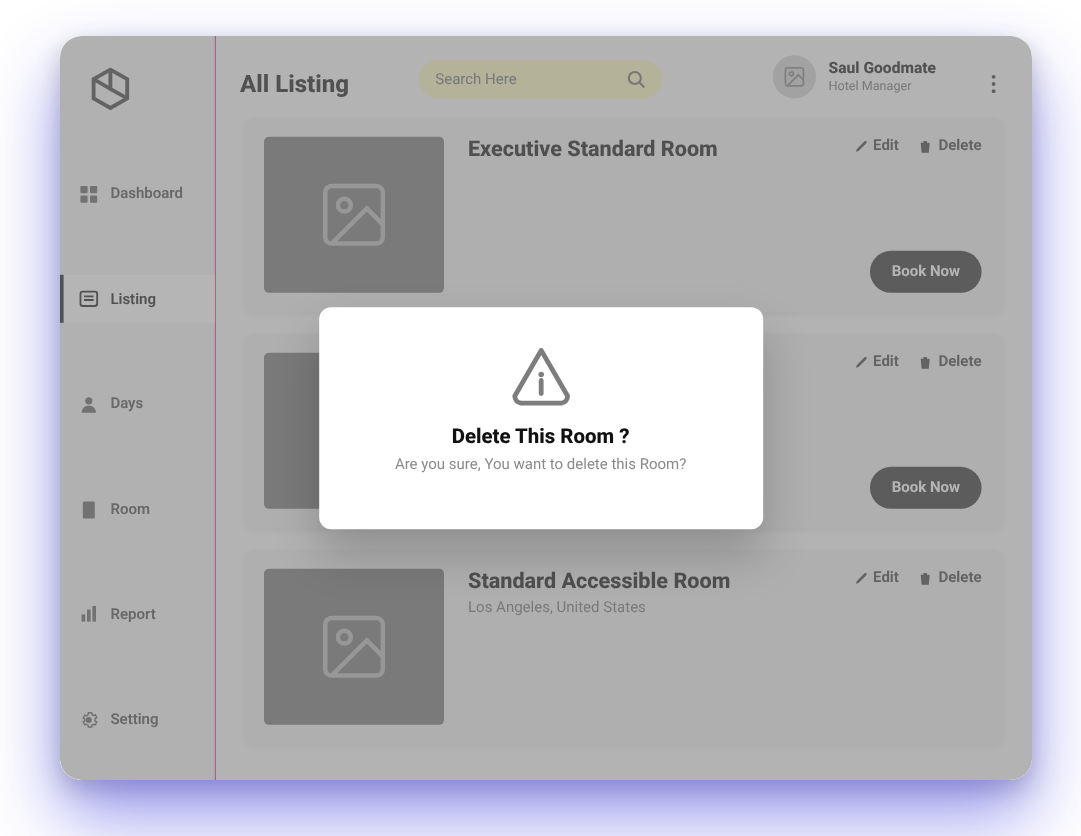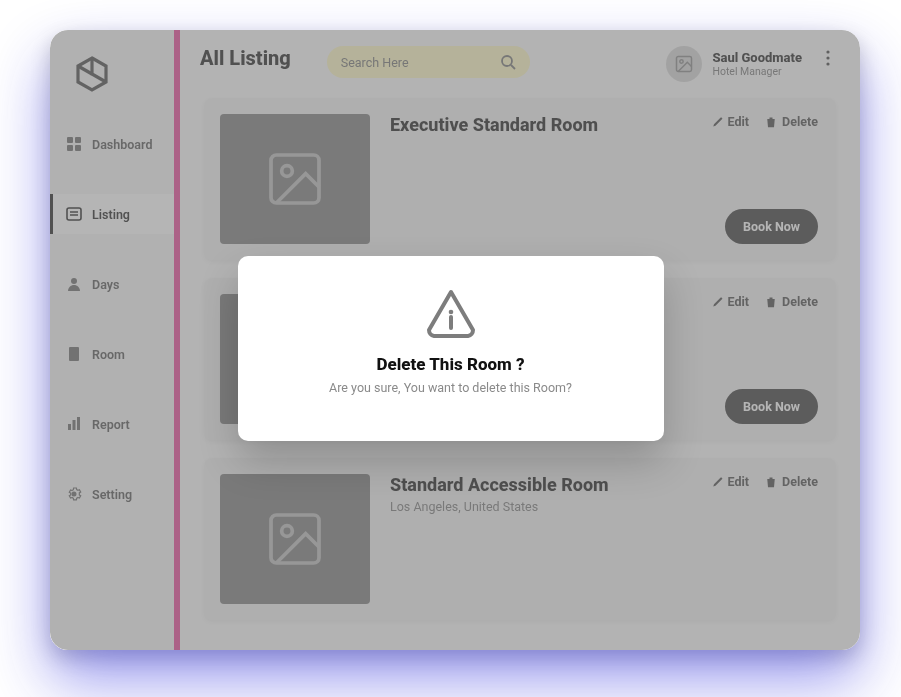--- a/index.html
+++ b/index.html
@@ -7,29 +7,29 @@
   .frame {
     position: absolute;
     top: 30px; left: 50px;
     width: 810px; height: 620px;
     background: #fafafa;
     border-radius: 18px;
     box-shadow: 0 30px 60px rgba(30,30,220,0.45), 0 8px 20px rgba(0,0,0,0.2);
     overflow: hidden;
     display: flex;
   }
-  .sidebar { width: 130px; background: #f5f5f5; border-right: 6px solid #ec4899; display: flex; flex-direction: column; padding-top: 18px; }
+  .sidebar { width: 130px; background: #f5f5f5; border-right: 1px solid #ec4899; display: flex; flex-direction: column; padding-top: 18px; justify-content: space-between; }
   .logo { width: 40px; height: 40px; margin: 6px 0 30px 22px; color: #4a4a4a; }
   .nav-item { display: flex; align-items: center; gap: 10px; padding: 12px 16px; font-size: 12.5px; font-weight: 600; color: #555; cursor: pointer; margin-bottom: 30px; }
   .nav-item.active { color: #222; position: relative; background: #fff; }
   .nav-item.active::before { content:""; position:absolute; left:0; top:0; bottom:0; width:3px; background:#222; }
   .nav-icon { width: 16px; height: 16px; color: #6b6b6b; flex-shrink: 0; }
   .nav-item.active .nav-icon { color: #222; }
   .main { flex: 1; display: flex; flex-direction: column; }
-  .topbar { display: flex; align-items: flex-start; padding: 16px 20px; gap: 6px; }
+  .topbar { display: flex; align-items: flex-end; padding: 16px 20px; gap: 28px; }
   .title { font-size: 20px; font-weight: 800; color: #222; flex-shrink: 0; }
   .search { flex: 1; max-width: 280px; background: #fef9c3; border-radius: 999px; display: flex; align-items: center; padding: 8px 14px; margin-left: 30px; }
   .search input { border: none; background: transparent; outline: none; font-size: 12.5px; flex: 1; color: #333; }
   .search-icon { width: 16px; height: 16px; color: #777; }
   .spacer { flex: 1; }
   .user { display: flex; align-items: center; gap: 10px; }
   .avatar { width: 36px; height: 36px; border-radius: 999px; background: #d5d5d5; display:flex; align-items:center; justify-content:center; color:#8b8b8b; }
   .user-name { font-size: 13px; font-weight: 800; color: #222; }
   .user-role { font-size: 10.5px; color: #777; }
   .kebab { width: 24px; height: 24px; display:flex; align-items:center; justify-content:center; color:#444; margin-left:8px; cursor:pointer; }
@@ -49,21 +49,21 @@
   .actions { display:flex; gap:16px; font-size:12.5px; font-weight:700; color:#4a4a4a; }
   .actions span { display:flex; align-items:center; gap:5px; cursor:pointer; }
   .card-foot { margin-top:auto; display:flex; align-items:center; }
   .price { font-size:18px; font-weight:800; color:#222; }
   .unit { font-size:13px; font-weight:700; color:#333; margin-left:6px; }
   .book-btn { margin-left:auto; background:#3b3b3b; color:#fff; border:none; border-radius:999px; padding:10px 18px; font-size:12.5px; font-weight:700; cursor:pointer; }
 
   .dim { position:absolute; inset:0; background:rgba(120,120,120,0.55); border-radius:18px; }
 
   .modal-wrap { position:absolute; inset:0; display:flex; align-items:center; justify-content:center; pointer-events:none; }
-  .modal { width: 426px; background:#fff; border-radius:10px; padding: 30px 26px 26px 26px; text-align:center; box-shadow: 0 20px 40px rgba(0,0,0,0.2); pointer-events:auto; }
+  .modal { width: 370px; background:#fff; border-radius:10px; padding: 30px 26px 26px 26px; text-align:center; box-shadow: 0 20px 40px rgba(0,0,0,0.2); pointer-events:auto; }
   .modal-icon { width:54px; height:54px; margin: 0 auto 14px auto; color:#7d7d7d; }
   .modal-title { font-size:17px; font-weight:800; color:#111; margin-bottom:6px; }
   .modal-msg { font-size:12.5px; color:#8a8a8a; margin-bottom:20px; }
   .modal-btns { display:flex; gap:18px; justify-content:center; }
   .mbtn { background:#8c8c8c; color:#fff; border:none; border-radius:999px; padding:10px 34px; font-size:13px; font-weight:700; cursor:pointer; }
 </style>
 </head>
 <body>
 
 <div class="frame">

